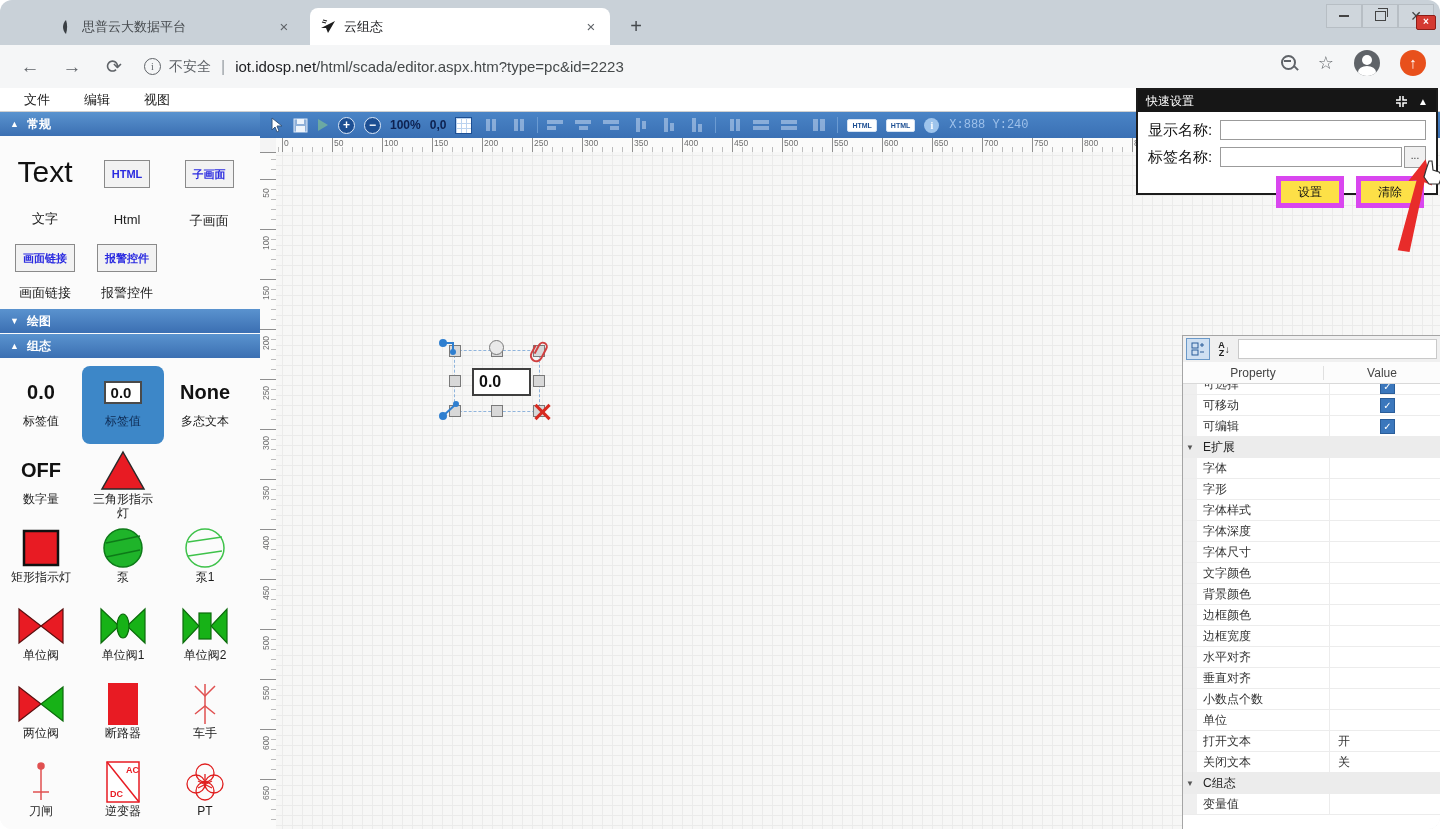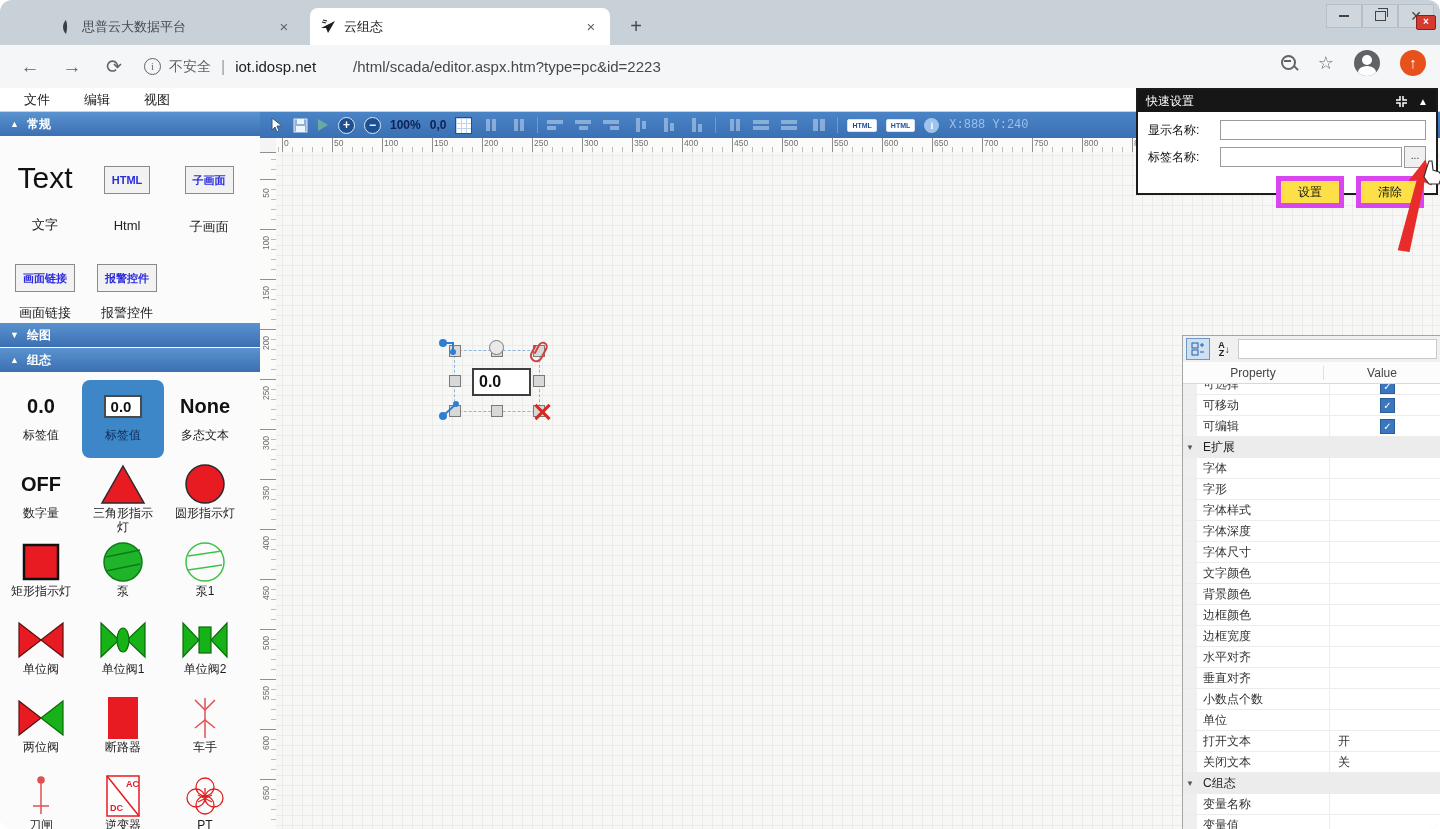--- a/index.html
+++ b/index.html
@@ -21,41 +21,41 @@
   .wrest:before{content:"";position:absolute;left:2px;top:-4px;width:9px;height:8px;border:1.5px solid #444;border-bottom:none;border-left:none;}
   .wx{font-size:14px;color:#444;}
   .redx{position:absolute;right:-3px;bottom:-3px;width:18px;height:13px;background:#d43a31;border:1px solid #8d1d17;border-radius:2px;color:#fff;font-size:10px;line-height:12px;text-align:center;font-weight:bold;}
   .addrbar{position:absolute;left:0;top:45px;width:1440px;height:43px;background:#f5f6f7;border-bottom:1px solid #d5d8da;display:flex;align-items:center;}
   .navic{font-size:19px;color:#5f6368;margin-left:18px;width:24px;text-align:center;}
   .urlbox{display:flex;align-items:center;margin-left:18px;font-size:15px;}
   .infocirc{width:15px;height:15px;border:1.5px solid #5f6368;border-radius:50%;color:#5f6368;font-size:10px;line-height:15px;text-align:center;font-family:"Liberation Serif",serif;margin-right:8px;}
   .sec{color:#5f6368;font-size:14px;}
   .pipe{color:#9aa0a6;margin:0 10px;font-size:16px;}
   .host{color:#202124;}
-  .path{color:#45494a;padding-left:37px;}
+  .path{color:#45494a;}
   .abarright{position:absolute;right:14px;top:50px;display:flex;align-items:center;gap:20px;}
   .star{font-size:18px;color:#5f6368;}
   .avatar{width:26px;height:26px;border-radius:50%;background:#5f6368;position:relative;overflow:hidden;}
   .avatar:before{content:"";position:absolute;left:8px;top:5px;width:10px;height:10px;border-radius:50%;background:#fff;}
   .avatar:after{content:"";position:absolute;left:4px;top:16px;width:18px;height:12px;border-radius:50%;background:#fff;}
   .updbtn{width:26px;height:26px;border-radius:50%;background:#e8501c;color:#fff;font-size:15px;font-weight:bold;text-align:center;line-height:26px;}
   .zoomglass{position:relative;width:18px;height:18px;}
   .zoomglass:before{content:"";position:absolute;left:1px;top:1px;width:11px;height:11px;border:2px solid #5f6368;border-radius:50%;}
   .zoomglass:after{content:"";position:absolute;left:13px;top:13px;width:6px;height:2px;background:#5f6368;transform:rotate(45deg);}
   .zoomglass .minus{position:absolute;left:4px;top:6px;width:7px;height:2px;background:#5f6368;}
 
   
   .appmenu{position:absolute;left:0;top:88px;width:1440px;height:24px;background:#fff;border-bottom:1px solid #d0d0d0;display:flex;align-items:center;gap:34px;padding-left:24px;box-sizing:border-box;font-size:13px;color:#222;}
 
   
   .palette{position:absolute;left:0;top:112px;width:260px;height:717px;background:#fbfbfb;border-right:1px solid #a9a9a9;overflow:hidden;}
   .phead{height:24px;background:linear-gradient(#5a93cf,#3b6fb2);color:#fff;font-size:12px;font-weight:bold;display:flex;align-items:center;padding-left:10px;gap:8px;}
   .phead .tri{font-size:9px;}
   .gbody{background:#fbfbfb;}
-  .grow{display:grid;grid-template-columns:82px 82px 82px;padding:2px 4px 0 4px;margin-top:14px;}
+  .grow{display:grid;grid-template-columns:82px 82px 82px;padding:10px 4px 0 4px;}
   .gcell{display:flex;flex-direction:column;align-items:center;}
   .gtext{font-size:30px;color:#111;height:52px;display:flex;align-items:center;}
   .gbtn{height:26px;margin-top:14px;background:#f2f2f2;border:1px solid #8a8a8a;color:#2a2ae0;font-size:11px;font-weight:bold;padding:0 7px;display:flex;align-items:center;}
   .glabel{margin-top:12px;font-size:13px;color:#222;}
   .scadabody{position:relative;background:#fbfbfb;}
   .srow{display:grid;grid-template-columns:82px 82px 82px;}
   .scell{height:78px;display:flex;flex-direction:column;align-items:center;justify-content:flex-start;padding-top:4px;box-sizing:border-box;}
   .scell .ic{height:44px;display:flex;align-items:center;justify-content:center;}
   .scell .lbl{font-size:12px;color:#1c1c1c;text-align:center;line-height:14px;max-width:70px;}
   .scell.selected{background:#3d87c8;border-radius:8px;}
@@ -101,21 +101,21 @@
   .redxmark:before{transform:rotate(45deg);}
   .redxmark:after{transform:rotate(-45deg);}
 
   
   .quick{position:absolute;left:1136px;top:88px;width:302px;height:107px;z-index:30;background:#fff;border:2px solid #1c1c1c;box-sizing:border-box;}
   .qhead{height:22px;background:#161616;color:#fff;display:flex;align-items:center;padding:0 8px;font-size:12px;}
   .qhead .qtitle{flex:1;}
   .qicon{color:#fff;font-size:10px;margin-left:10px;}
   .qbody{padding:8px 10px 0 10px;}
   .qrow{display:flex;align-items:center;margin-bottom:6px;}
-  .qlab{width:72px;font-size:12px;color:#111;}
+  .qlab{width:72px;font-size:15px;color:#111;}
   .qinput{flex:1;height:18px;border:1px solid #9b9b9b;background:#fff;font-size:12px;padding:0 3px;outline:none;}
   .qmore{width:20px;height:20px;border:1px solid #9b9b9b;background:#f0f0f0;font-size:10px;line-height:18px;text-align:center;color:#333;margin-left:2px;}
   .qbtns{display:flex;justify-content:flex-end;gap:12px;margin-top:8px;padding-right:2px;}
   .qbtn{width:58px;height:22px;background:#fde047;border:5px solid #d946ef;font-size:12px;color:#111;text-align:center;line-height:22px;}
 
   
   .props{position:absolute;left:1182px;top:335px;width:258px;height:494px;z-index:25;background:#fff;border-left:1px solid #a5a5a5;border-top:1px solid #a5a5a5;box-sizing:border-box;overflow:hidden;}
   .ptoolbar{height:26px;background:#f0f0f0;display:flex;align-items:center;gap:3px;padding:2px 3px;box-sizing:border-box;}
   .ptbtn{width:22px;height:20px;display:flex;align-items:center;justify-content:center;font-size:9px;}
   .ptbtn.sel{background:#cfe0f2;border:1px solid #6a99c9;}
@@ -275,28 +275,20 @@
           <span class="lbl">数字量</span>
         </div>
         <div class="scell">
           <span class="ic">
               <svg width="46" height="42" viewBox="0 0 46 42">
                 <polygon points="23,3 44,40 2,40" fill="#e81b23" stroke="#2a2a2a" stroke-width="1.5"></polygon>
               </svg>
             </span>
           <span class="lbl">三角形指示灯</span>
         </div>
-        <div class="scell">
-          <span class="ic">
-              <svg width="42" height="42" viewBox="0 0 42 42">
-                <circle cx="21" cy="21" r="19" fill="#e81b23" stroke="#2a2a2a" stroke-width="1.5"></circle>
-              </svg>
-            </span>
-          <span class="lbl">圆形指示灯</span>
-        </div>
       </div>
       <div class="srow">
         <div class="scell">
           <span class="ic">
               <svg width="40" height="40" viewBox="0 0 40 40">
                 <rect x="3" y="3" width="34" height="34" fill="#e81b23" stroke="#111" stroke-width="2.5"></rect>
               </svg>
             </span>
           <span class="lbl">矩形指示灯</span>
         </div>
@@ -726,25 +718,20 @@
           <span class="pname">关闭文本</span>
           <span class="pval">关</span>
         </div>
       <div class="prow cat">
           <span class="pind">▼</span>
           <span class="pname">C组态</span>
           <span class="pval"></span>
         </div>
       <div class="prow">
           <span class="pind"></span>
-          <span class="pname">变量名称</span>
-          <span class="pval"></span>
-        </div>
-      <div class="prow">
-          <span class="pind"></span>
           <span class="pname">变量值</span>
           <span class="pval"></span>
         </div>
 
     </div>
   </div>
 
   <svg class="ovl" style="left:1392px;top:156px;z-index:40;" width="42" height="100" viewBox="0 0 42 100">
     <g transform="rotate(8 21 50)">
         <polygon points="27,2 13,26 21,24 12,96 24,96 29,25 37,27" fill="#e82c2a"></polygon>

